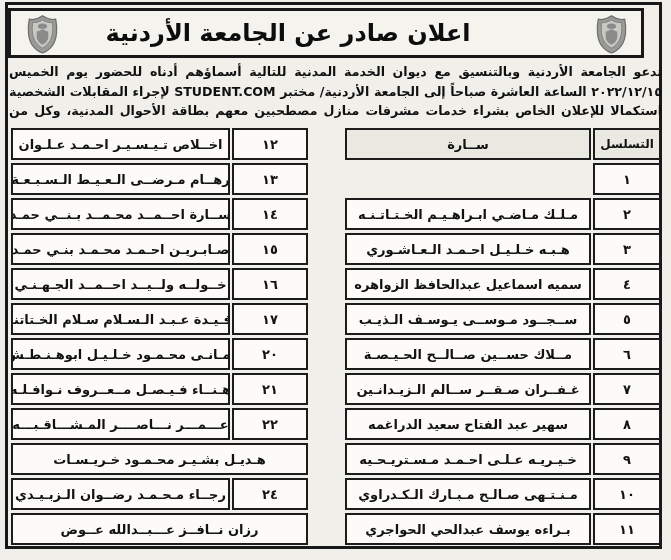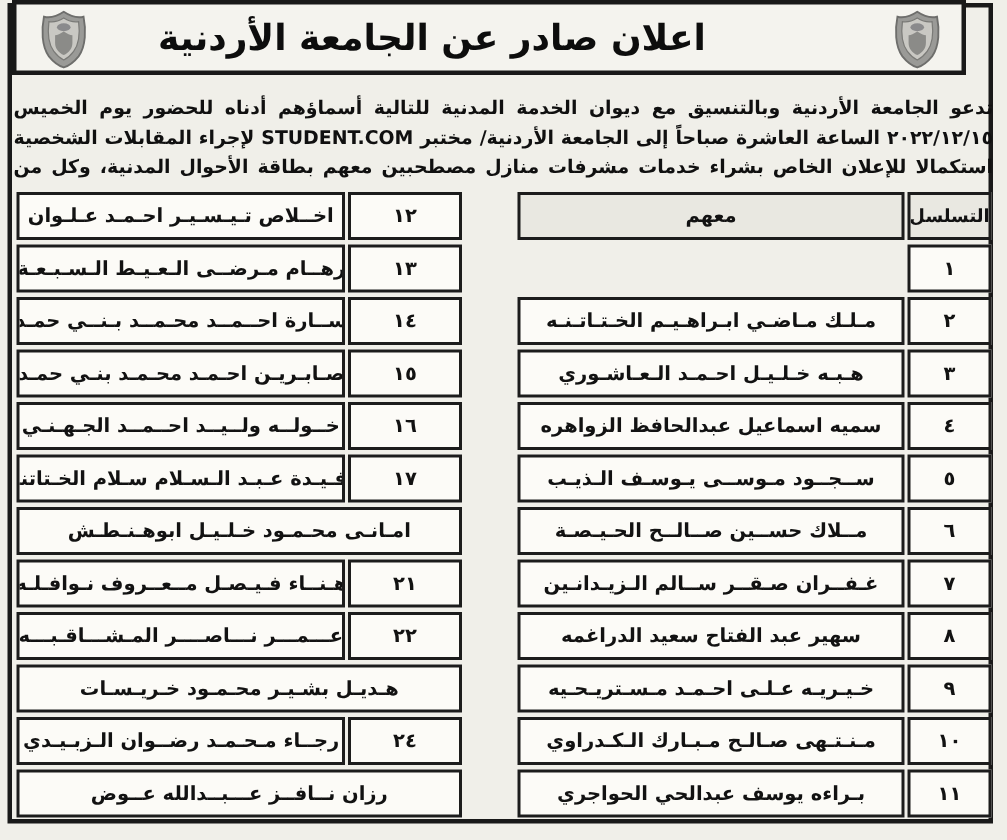--- a/index.html
+++ b/index.html
@@ -25,21 +25,21 @@
     height: 547px;
     border: 3px solid #191919;
     box-sizing: border-box;
     z-index: 1;
   }
 
   
   .title-box {
     position: absolute;
     left: 8px;
-    top: 0;
+    top: 8px;
     width: 636px;
     height: 50px;
     border: 3px solid #191919;
     background: #f4f3ee;
     box-sizing: border-box;
     z-index: 2;
     text-decoration: underline;
   }
   .title-text {
     position: absolute;
@@ -114,21 +114,21 @@
     background: #fcfbf7;
     display: flex;
     align-items: center;
     justify-content: center;
     font-weight: 700;
     font-size: 13px;
     direction: rtl;
     overflow: hidden;
     white-space: nowrap;
   }
-  .serial-cell { width: 56px; flex: none; }
+  .serial-cell { width: 68px; flex: none; }
   .table-left .serial-cell { width: 76px; }
   .name-cell { flex: 1; padding: 0 5px; }
   .header-cell { background: #e9e8e1; }
   .header-cell.serial-cell { font-size: 12px; }
 </style>
 </head>
 <body>
 
 <div class="outer-frame"></div>
 
@@ -151,21 +151,21 @@
     </svg>
   </span>
 </div>
 
 <div class="announcement">تدعو الجامعة الأردنية وبالتنسيق مع ديوان الخدمة المدنية للتالية أسماؤهم أدناه للحضور يوم الخميس ٢٠٢٢/١٢/١٥ الساعة العاشرة صباحاً إلى الجامعة الأردنية/ مختبر STUDENT.COM لإجراء المقابلات الشخصية استكمالا للإعلان الخاص بشراء خدمات مشرفات منازل مصطحبين معهم بطاقة الأحوال المدنية، وكل من يتخلف عن حضور المقابلة يعتبر مستنكفا.</div>
 
 <div class="tables-area">
   <div class="names-table table-right" id="table-right">
     <div class="t-row">
       <div class="cell serial-cell header-cell">التسلسل</div>
-      <div class="cell name-cell header-cell">معهم</div>
+      <div class="cell name-cell header-cell">ســارة</div>
     </div>
   <div class="t-row">
         <div class="cell serial-cell">١</div>
       </div>
       <div class="t-row">
         <div class="cell serial-cell">٢</div>
         <div class="cell name-cell">مـلـك مـاضـي ابـراهـيـم الخـتـاتـنـه</div>
       </div>
       <div class="t-row">
         <div class="cell serial-cell">٣</div>
@@ -223,20 +223,21 @@
       </div>
       <div class="t-row">
         <div class="cell serial-cell">١٦</div>
         <div class="cell name-cell">خــولــه ولــيــد احــمــد الجـهـنـي</div>
       </div>
       <div class="t-row">
         <div class="cell serial-cell">١٧</div>
         <div class="cell name-cell">رفـيـدة عـبـد الـسـلام سـلام الخـتاتنـة</div>
       </div>
       <div class="t-row">
+        <div class="cell serial-cell">٢٠</div>
         <div class="cell name-cell">امـانـى محـمـود خـلـيـل ابوهـنـطـش</div>
       </div>
       <div class="t-row">
         <div class="cell serial-cell">٢١</div>
         <div class="cell name-cell">هـنــاء فـيـصـل مــعــروف نـوافـلـه</div>
       </div>
       <div class="t-row">
         <div class="cell serial-cell">٢٢</div>
         <div class="cell name-cell">عـــمـــر نـــاصــــر المـشـــاقـبـــه</div>
       </div>

